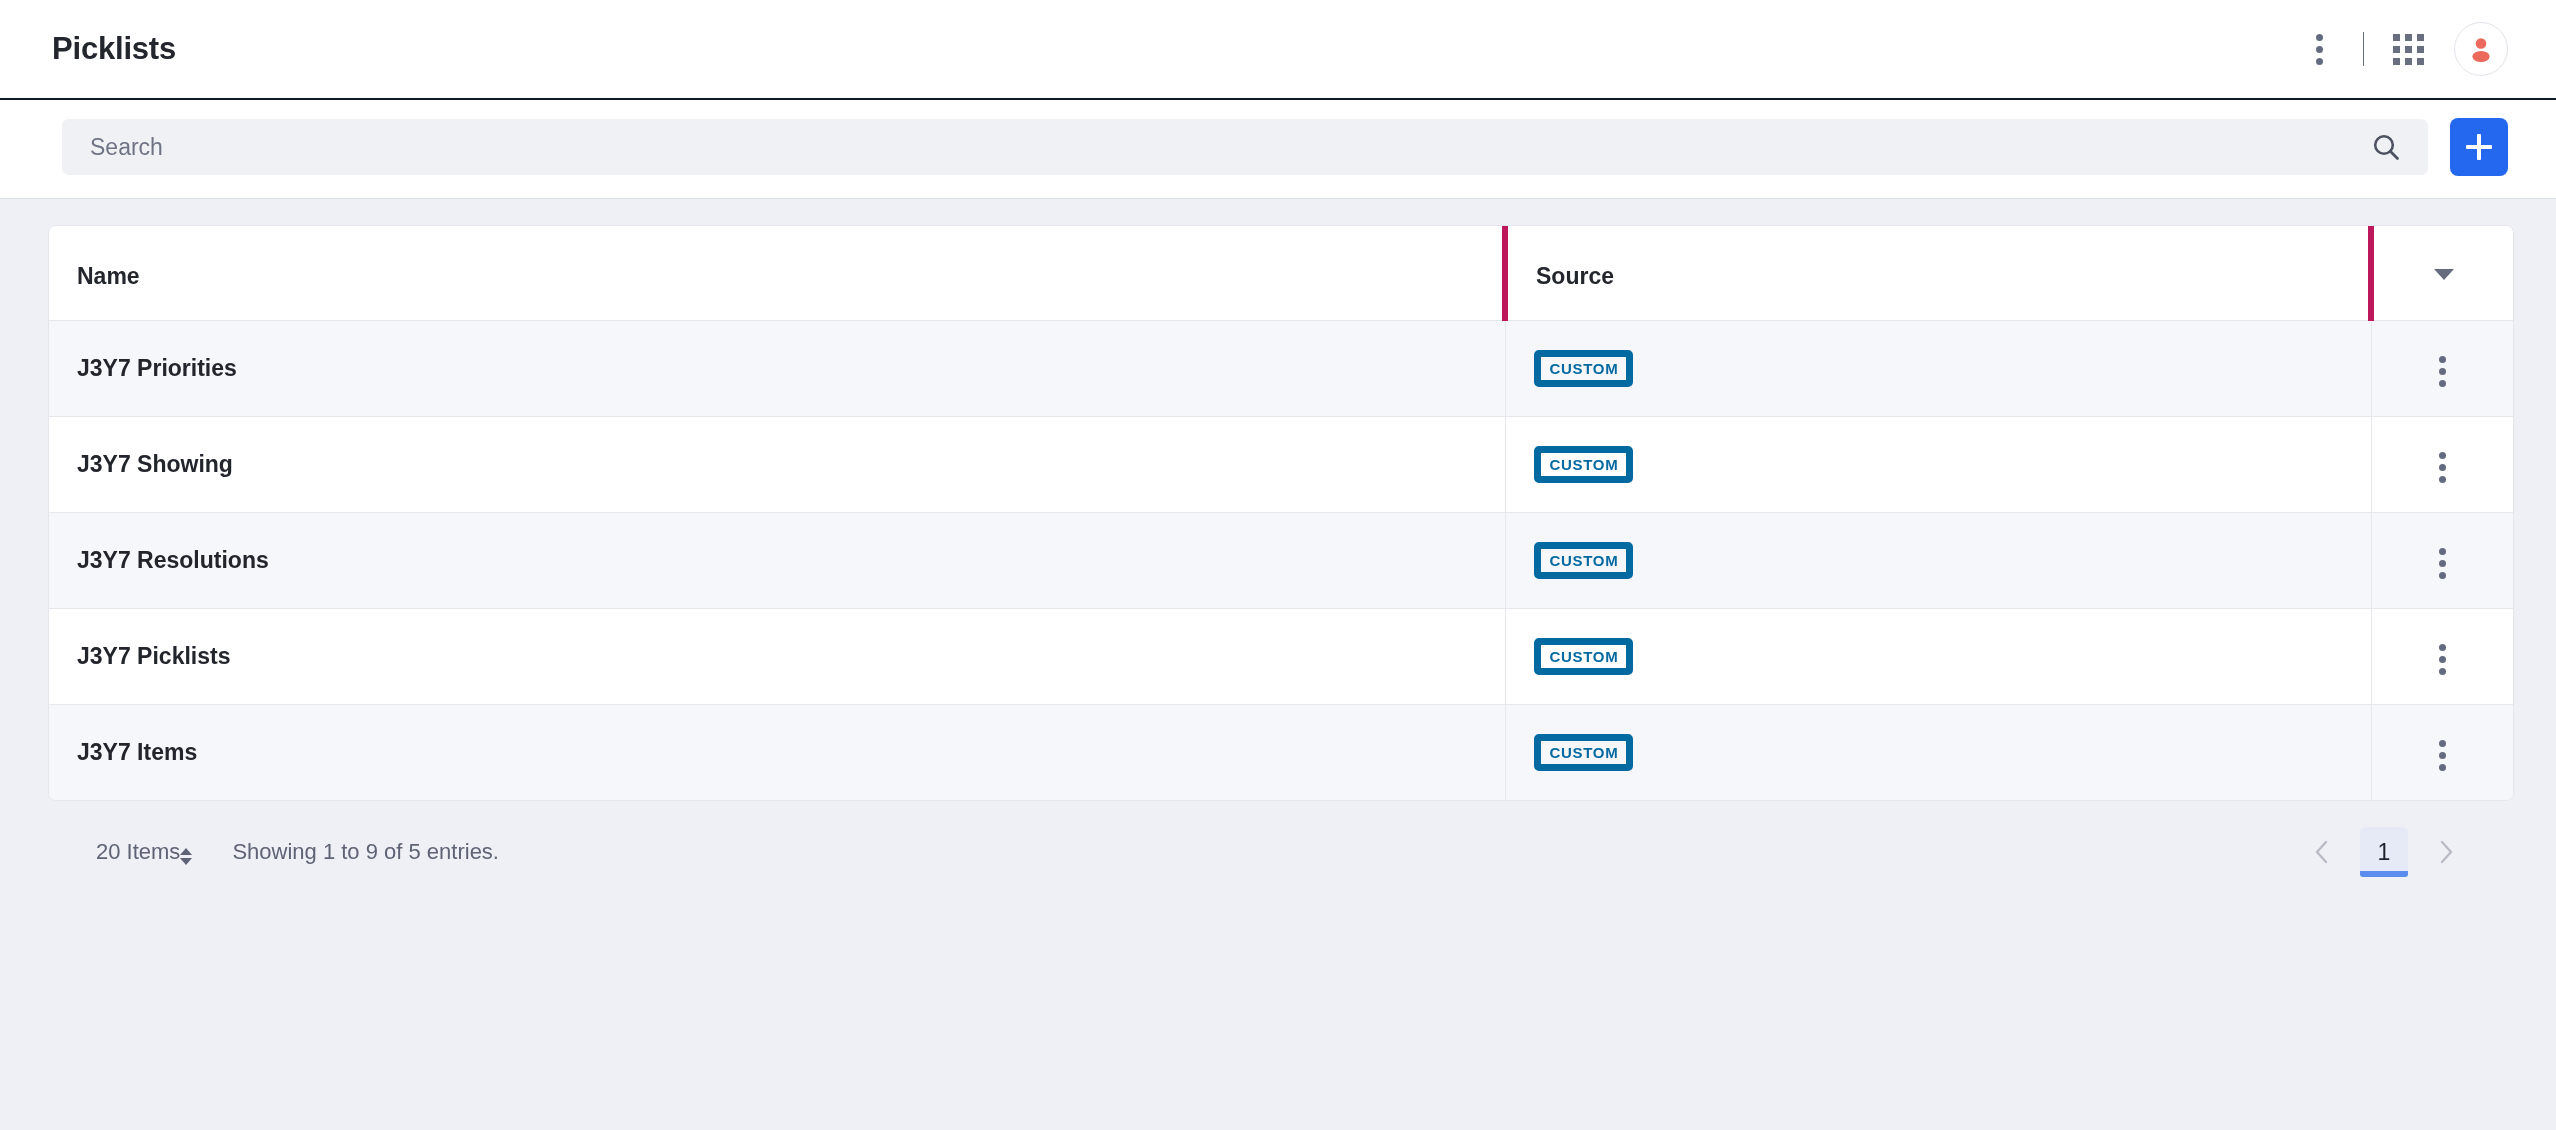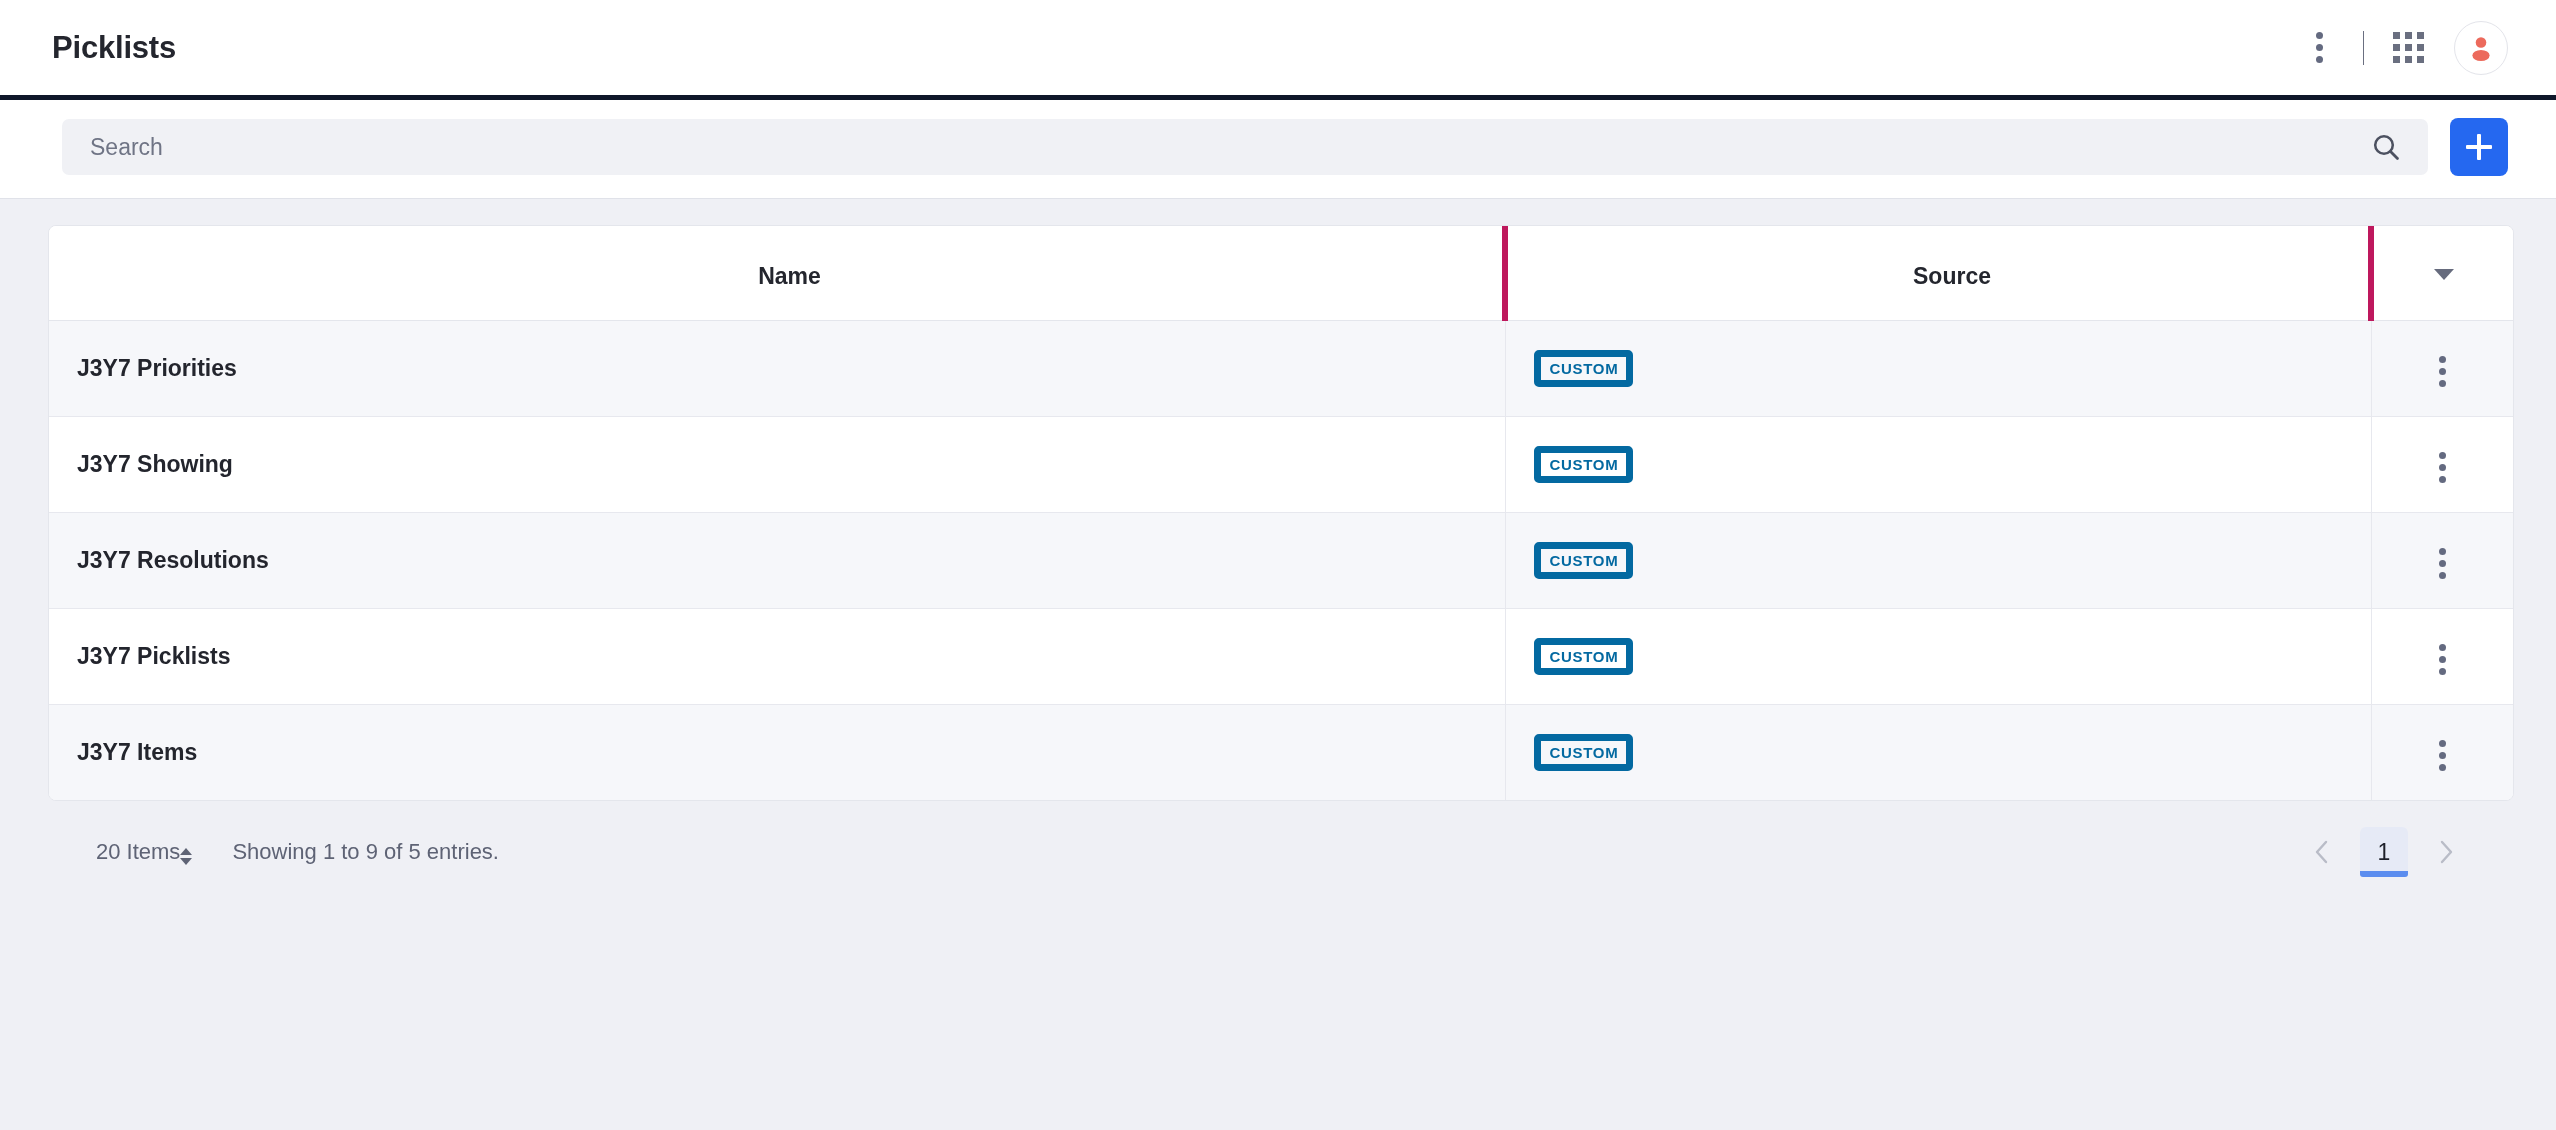--- a/index.html
+++ b/index.html
@@ -13,21 +13,21 @@
   }
 
   
   .topbar {
     height: 100px;
     background: #ffffff;
     display: flex;
     align-items: center;
     justify-content: space-between;
     padding: 0 48px 0 52px;
-    border-bottom: 5px solid #0f172a;
+    border-bottom: 2px solid #0f172a;
   }
   .page-title {
     font-size: 31px;
     font-weight: 700;
     color: #24262e;
     letter-spacing: -0.2px;
   }
   .topbar-actions {
     display: flex;
     align-items: center;
@@ -137,21 +137,21 @@
     width: 100%;
     border-collapse: collapse;
     table-layout: fixed;
   }
   col.c-name   { width: 1456px; }
   col.c-source { width: 866px; }
   col.c-act    { width: auto; }
 
   thead th {
     height: 94px;
-    text-align: center;
+    text-align: left;
     font-size: 23px;
     font-weight: 700;
     color: #24262e;
     padding: 8px 0 0 28px;
     background: #ffffff;
     border-bottom: 1px solid #e4e6ec;
     vertical-align: middle;
   }
   thead th.col-div { border-left: 6px solid #be185d; }
   thead th.th-actions { text-align: center; padding: 0; }

